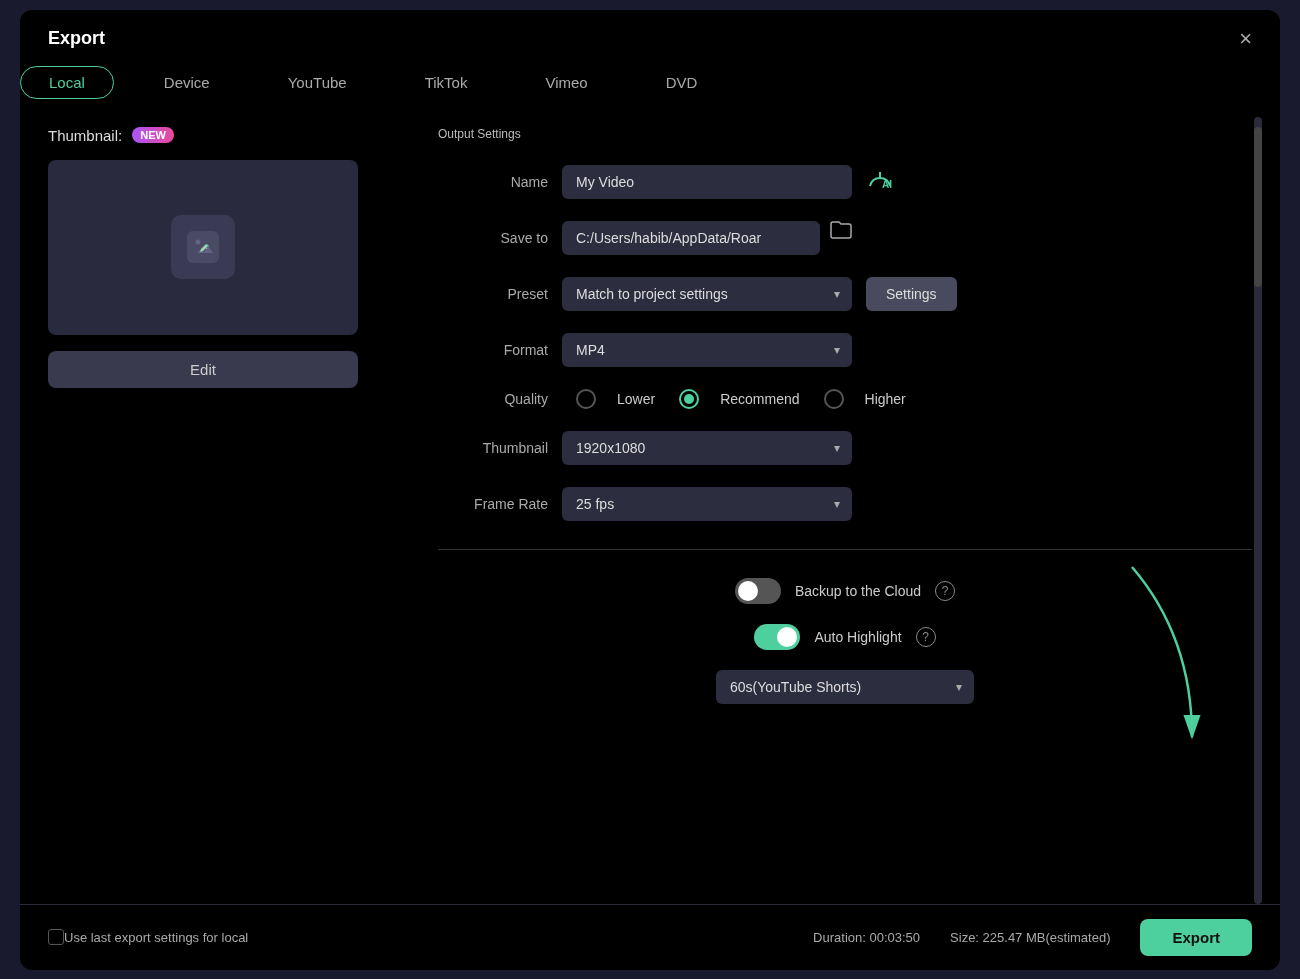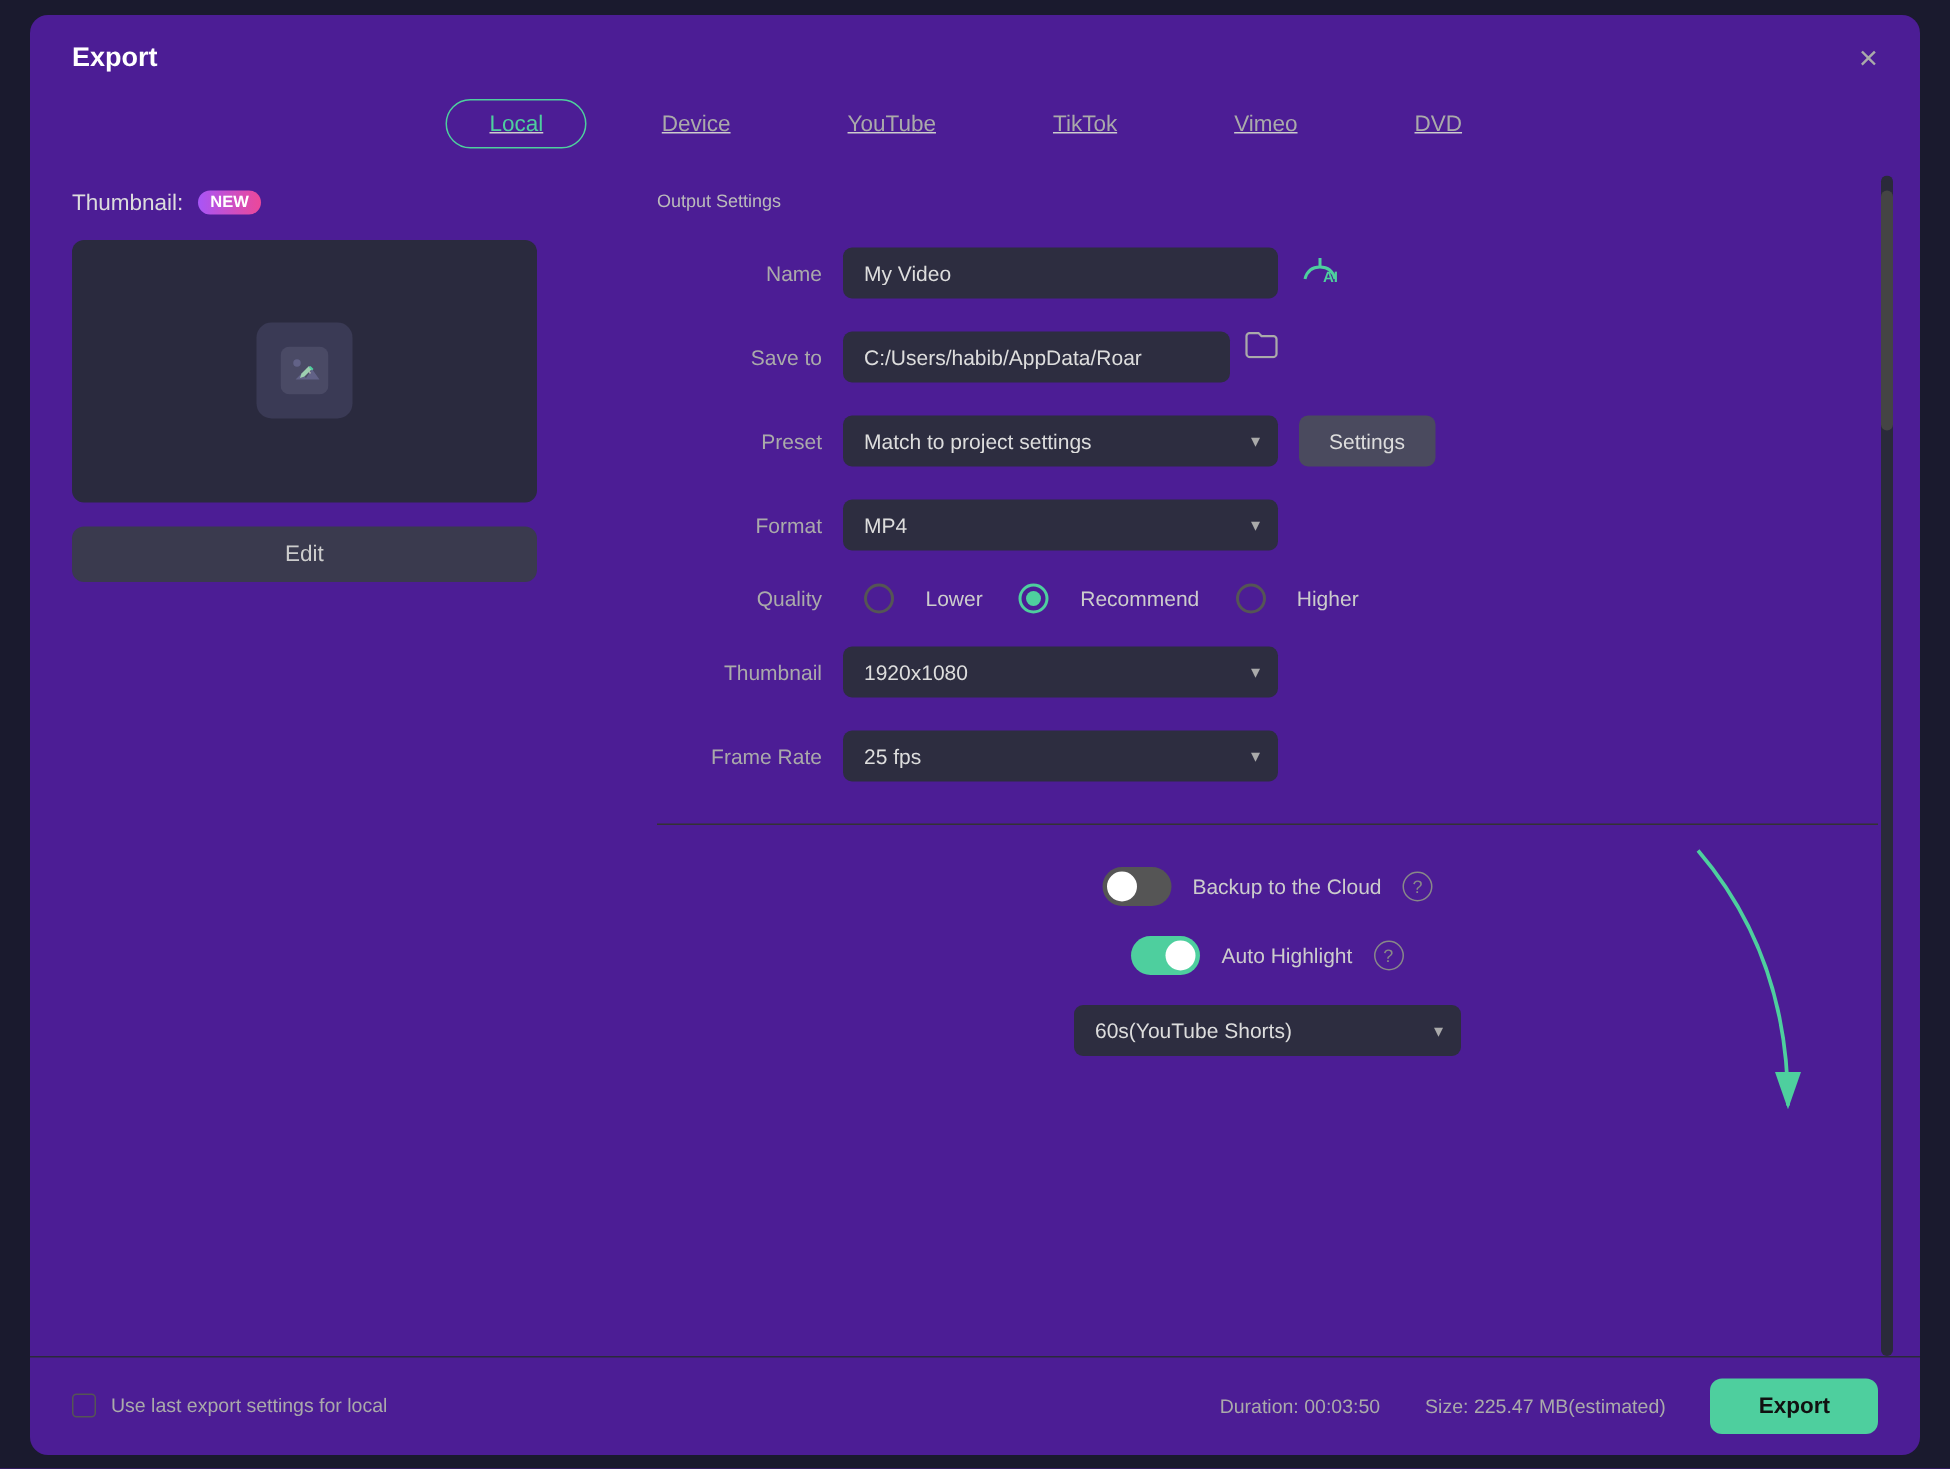--- a/index.html
+++ b/index.html
@@ -7,21 +7,21 @@
       background: #1a1a2e;
       display: flex;
       align-items: center;
       justify-content: center;
       min-height: 100vh;
       font-family: -apple-system, BlinkMacSystemFont, 'Segoe UI', sans-serif;
     }
     .dialog {
       width: 1260px;
       min-height: 960px;
-      background: #4c1d95;
+      background: #000000;
       border-radius: 12px;
       position: relative;
       display: flex;
       flex-direction: column;
       color: #ccc;
       overflow: hidden;
     }
     .dialog-header {
       display: flex;
       align-items: center;
@@ -36,24 +36,22 @@
     .close-btn {
       background: none;
       border: none;
       color: #aaa;
       font-size: 22px;
       cursor: pointer;
       line-height: 1;
     }
     .tabs-row {
       display: flex;
-      justify-content: center;
       gap: 22px;
       padding: 6px 0 18px 0;
-      text-decoration: underline;
     }
     .tab {
       padding: 7px 28px;
       border-radius: 20px;
       font-size: 15px;
       cursor: pointer;
       border: none;
       background: transparent;
       color: #aaa;
     }
@@ -336,21 +334,21 @@
     }
     .bottom-bar {
       display: flex;
       align-items: center;
       justify-content: space-between;
       padding: 14px 28px;
       border-top: 1px solid #2a2a3a;
     }
     .use-last-settings {
       display: flex;
-      gap: 10px;
+      align-items: center;
       color: #aaa;
       font-size: 13px;
     }
     .checkbox {
       width: 16px;
       height: 16px;
       border: 1.5px solid #555;
       border-radius: 3px;
       background: transparent;
       cursor: pointer;

